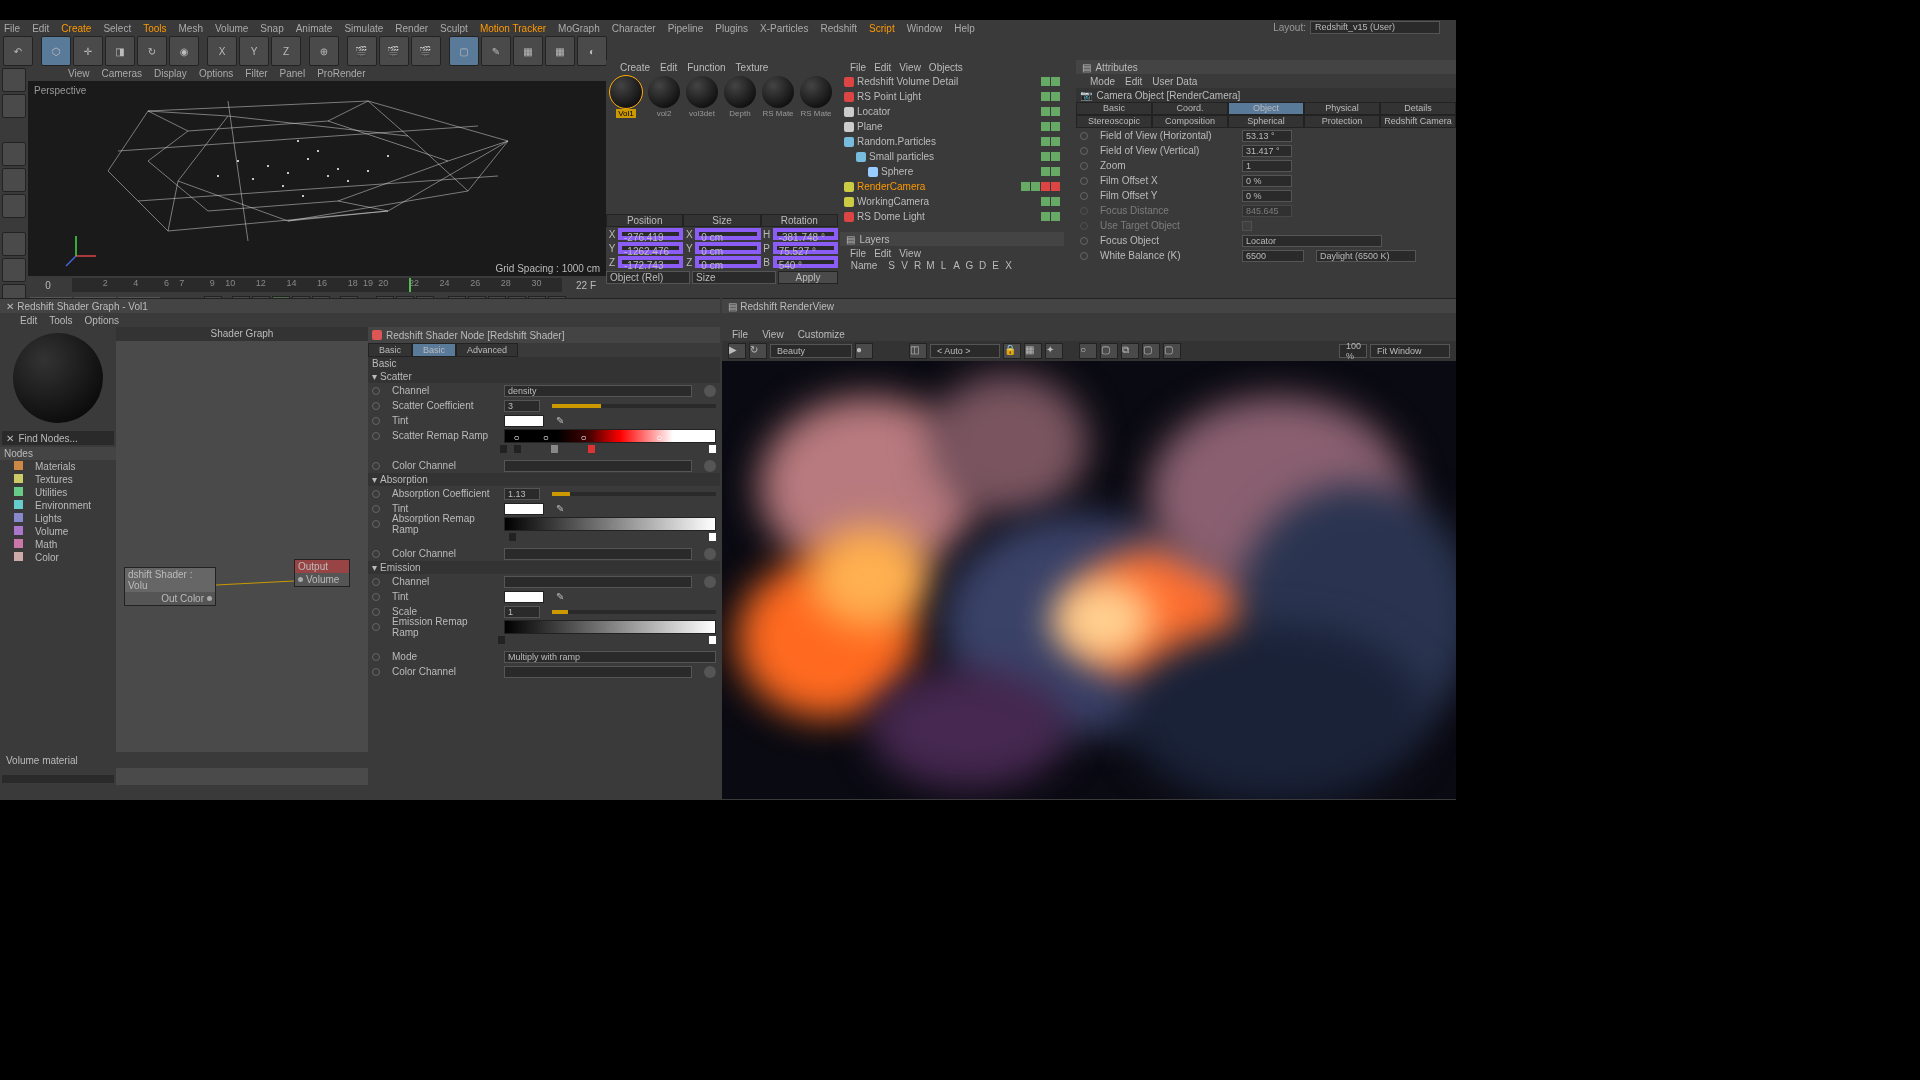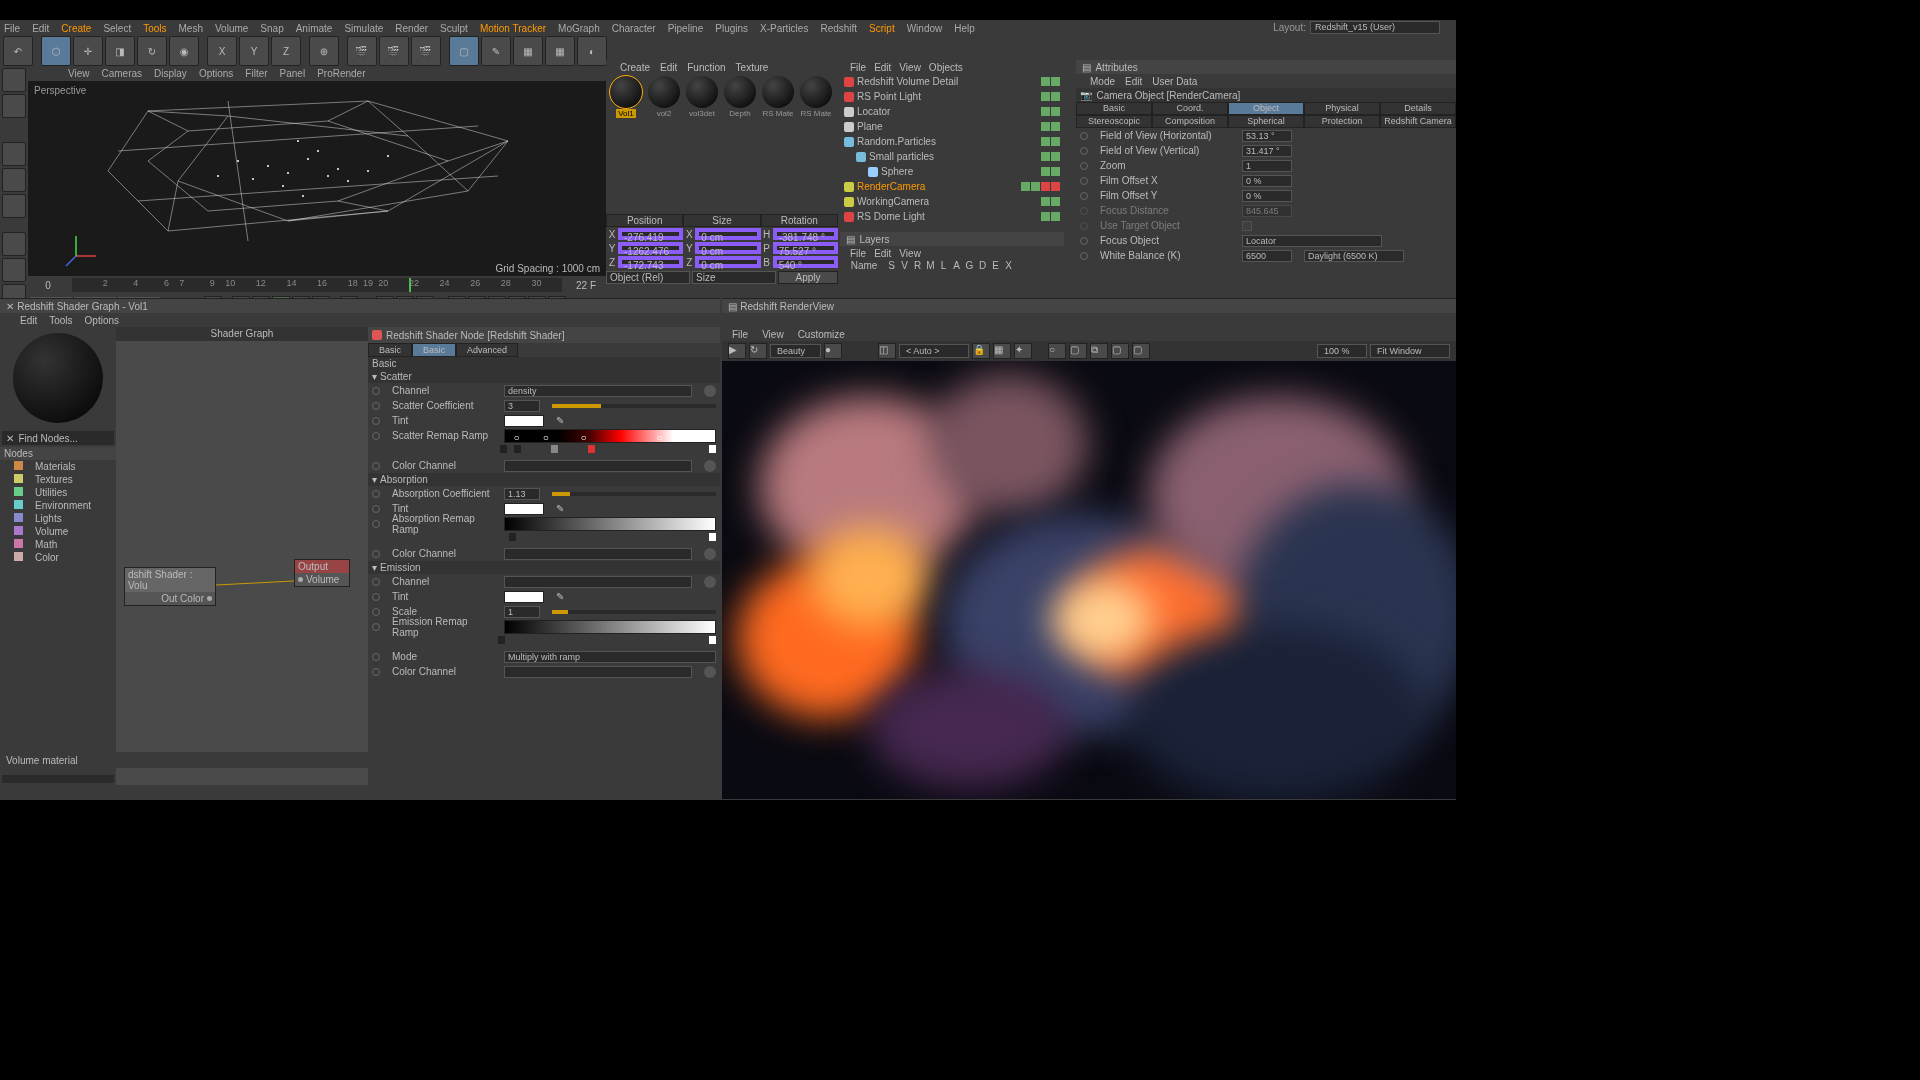--- a/index.html
+++ b/index.html
@@ -549,21 +549,21 @@
           <div style="width:10px;height:10px;background:#444;border:1px solid #666"></div>
         </div>
         <div class="prop-row">
           <div class="prop-dot"></div>
           <div class="prop-lbl" style="width:130px">Focus Object</div>
           <div class="prop-in" style="width:140px">Locator</div>
         </div>
         <div class="prop-row">
           <div class="prop-dot"></div>
           <div class="prop-lbl" style="width:130px">White Balance (K)</div>
-          <div class="prop-in" style="width:50px">6500</div>
+          <div class="prop-in" style="width:62px">6500</div>
           <div class="prop-in" style="width:100px">Daylight (6500 K)</div>
         </div>
       </div>
   </div>
 
   <div id="shader-panel">
     <div class="panel-hdr"><span>✕</span>&nbsp;<span>Redshift Shader Graph - Vol1</span></div>
     <div class="panel-menu" id="shmenu">
         <span>Edit</span>
         <span>Tools</span>
@@ -793,36 +793,36 @@
     <div class="panel-hdr"><span>▤</span>&nbsp;<span>Redshift RenderView</span></div>
     <div style="height:14px"></div>
     <div class="rv-menu" id="rvmenu">
         <span>File</span>
         <span>View</span>
         <span>Customize</span>
       </div>
     <div class="rv-tools">
       <div class="rv-btn">▶</div>
       <div class="rv-btn">↻</div>
-      <div class="rv-dd" style="width:51px">Beauty</div>
+      <div class="rv-dd" style="width:82px">Beauty</div>
       <div class="rv-btn">●</div>
       <div style="width:30px"></div>
       <div class="rv-btn">◫</div>
       <div class="rv-dd" style="width:70px">&lt; Auto &gt;</div>
       <div class="rv-btn">🔒</div>
       <div class="rv-btn">▦</div>
       <div class="rv-btn">✦</div>
       <div style="width:10px"></div>
       <div class="rv-btn">○</div>
       <div class="rv-btn">▢</div>
       <div class="rv-btn">⧉</div>
       <div class="rv-btn">▢</div>
       <div class="rv-btn">▢</div>
       <div style="flex:1"></div>
-      <div class="rv-dd" style="width:50px">100 %</div>
+      <div class="rv-dd" style="width:28px">100 %</div>
       <div class="rv-dd" style="width:80px">Fit Window</div>
     </div>
     <div id="rv-img">
       <div class="cloud" style="left:5%;top:8%;width:220px;height:180px;background:#b87a7e"></div>
       <div class="cloud" style="left:28%;top:3%;width:160px;height:140px;background:#7a5560"></div>
       <div class="cloud" style="left:2%;top:45%;width:180px;height:160px;background:#ff6a20"></div>
       <div class="cloud" style="left:12%;top:38%;width:120px;height:100px;background:#ffb050"></div>
       <div class="cloud" style="left:30%;top:35%;width:280px;height:220px;background:#3a4268"></div>
       <div class="cloud" style="left:48%;top:42%;width:200px;height:140px;background:#ff7030"></div>
       <div class="cloud" style="left:45%;top:50%;width:100px;height:80px;background:#ffd090"></div>

